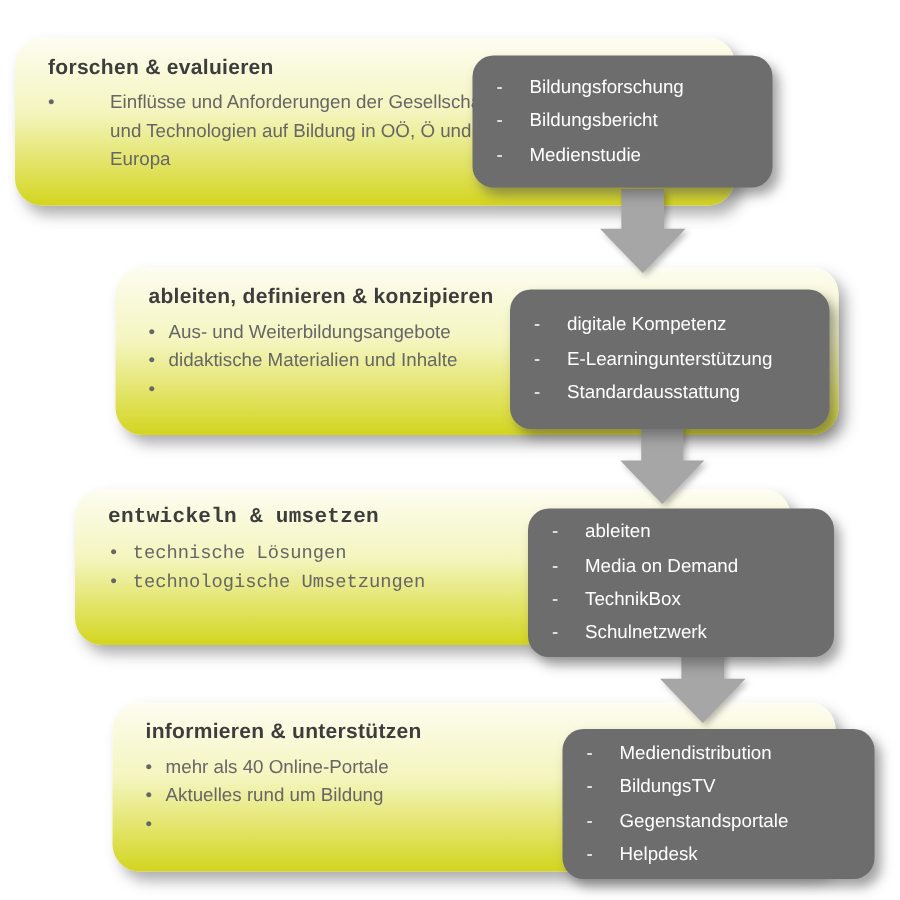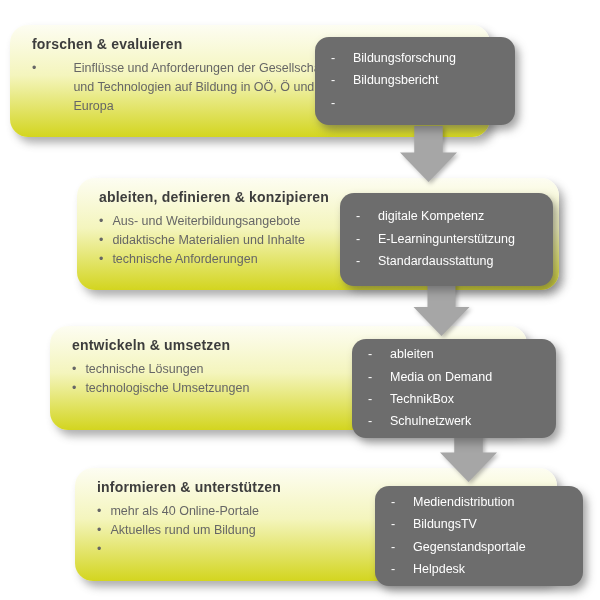--- a/index.html
+++ b/index.html
@@ -17,21 +17,21 @@
     background: linear-gradient(180deg,
       var(--yellow-top, #fdfdf2) 0%,
       #f4f5bd 45%,
       var(--yellow-bottom, #d3d51f) 100%);
     box-shadow: 5px 6px 9px rgba(80,80,80,0.45);
     padding: 11px 18px 0 22px;
     z-index: 1;
   }
   .stage-1 { left: 10px;  top: 25px;  width: 480px; height: 112px; }
   .stage-2 { left: 35px;  top: 178px; width: 482px; height: 112px; margin-left: 42px; }
-  .stage-3 { left: 50px;  top: 326px; width: 477px; height: 104px; }
+  .stage-3 { left: 50px;  top: 326px; width: 477px; height: 104px; font-family: Liberation Mono, monospace; }
   .stage-4 { left: 75px;  top: 468px; width: 482px; height: 113px; }
 
   .stage-title {
     font-size: 14px;
     font-weight: bold;
     color: var(--title-text, #3d3d3d);
     letter-spacing: 0.2px;
   }
   .bullets { list-style: none; margin-top: 7px; }
   .bullet {
@@ -92,41 +92,41 @@
   <div class="panel-row">
     <span class="dash">-</span>
     <span class="panel-text">Bildungsforschung</span>
   </div>
   <div class="panel-row">
     <span class="dash">-</span>
     <span class="panel-text">Bildungsbericht</span>
   </div>
   <div class="panel-row">
     <span class="dash">-</span>
+    <span class="panel-text">Medienstudie</span>
   </div>
 </aside>
 
 <svg class="arrow arrow-1" width="57" height="56" viewBox="0 0 56 55">
   <polygon points="14,0 42,0 42,26 56,26 28,55 0,26 14,26"></polygon>
 </svg>
 
 <section class="stage stage-2">
   <h2 class="stage-title">ableiten, definieren &amp; konzipieren</h2>
   <ul class="bullets">
     <li class="bullet">
       <span class="marker">•</span>
       <span class="bullet-text">Aus- und Weiterbildungsangebote</span>
     </li>
     <li class="bullet">
       <span class="marker">•</span>
       <span class="bullet-text">didaktische Materialien und Inhalte</span>
     </li>
     <li class="bullet">
       <span class="marker">•</span>
-      <span class="bullet-text">technische Anforderungen</span>
     </li>
   </ul>
 </section>
 <aside class="panel panel-2">
   <div class="panel-row">
     <span class="dash">-</span>
     <span class="panel-text">digitale Kompetenz</span>
   </div>
   <div class="panel-row">
     <span class="dash">-</span>

